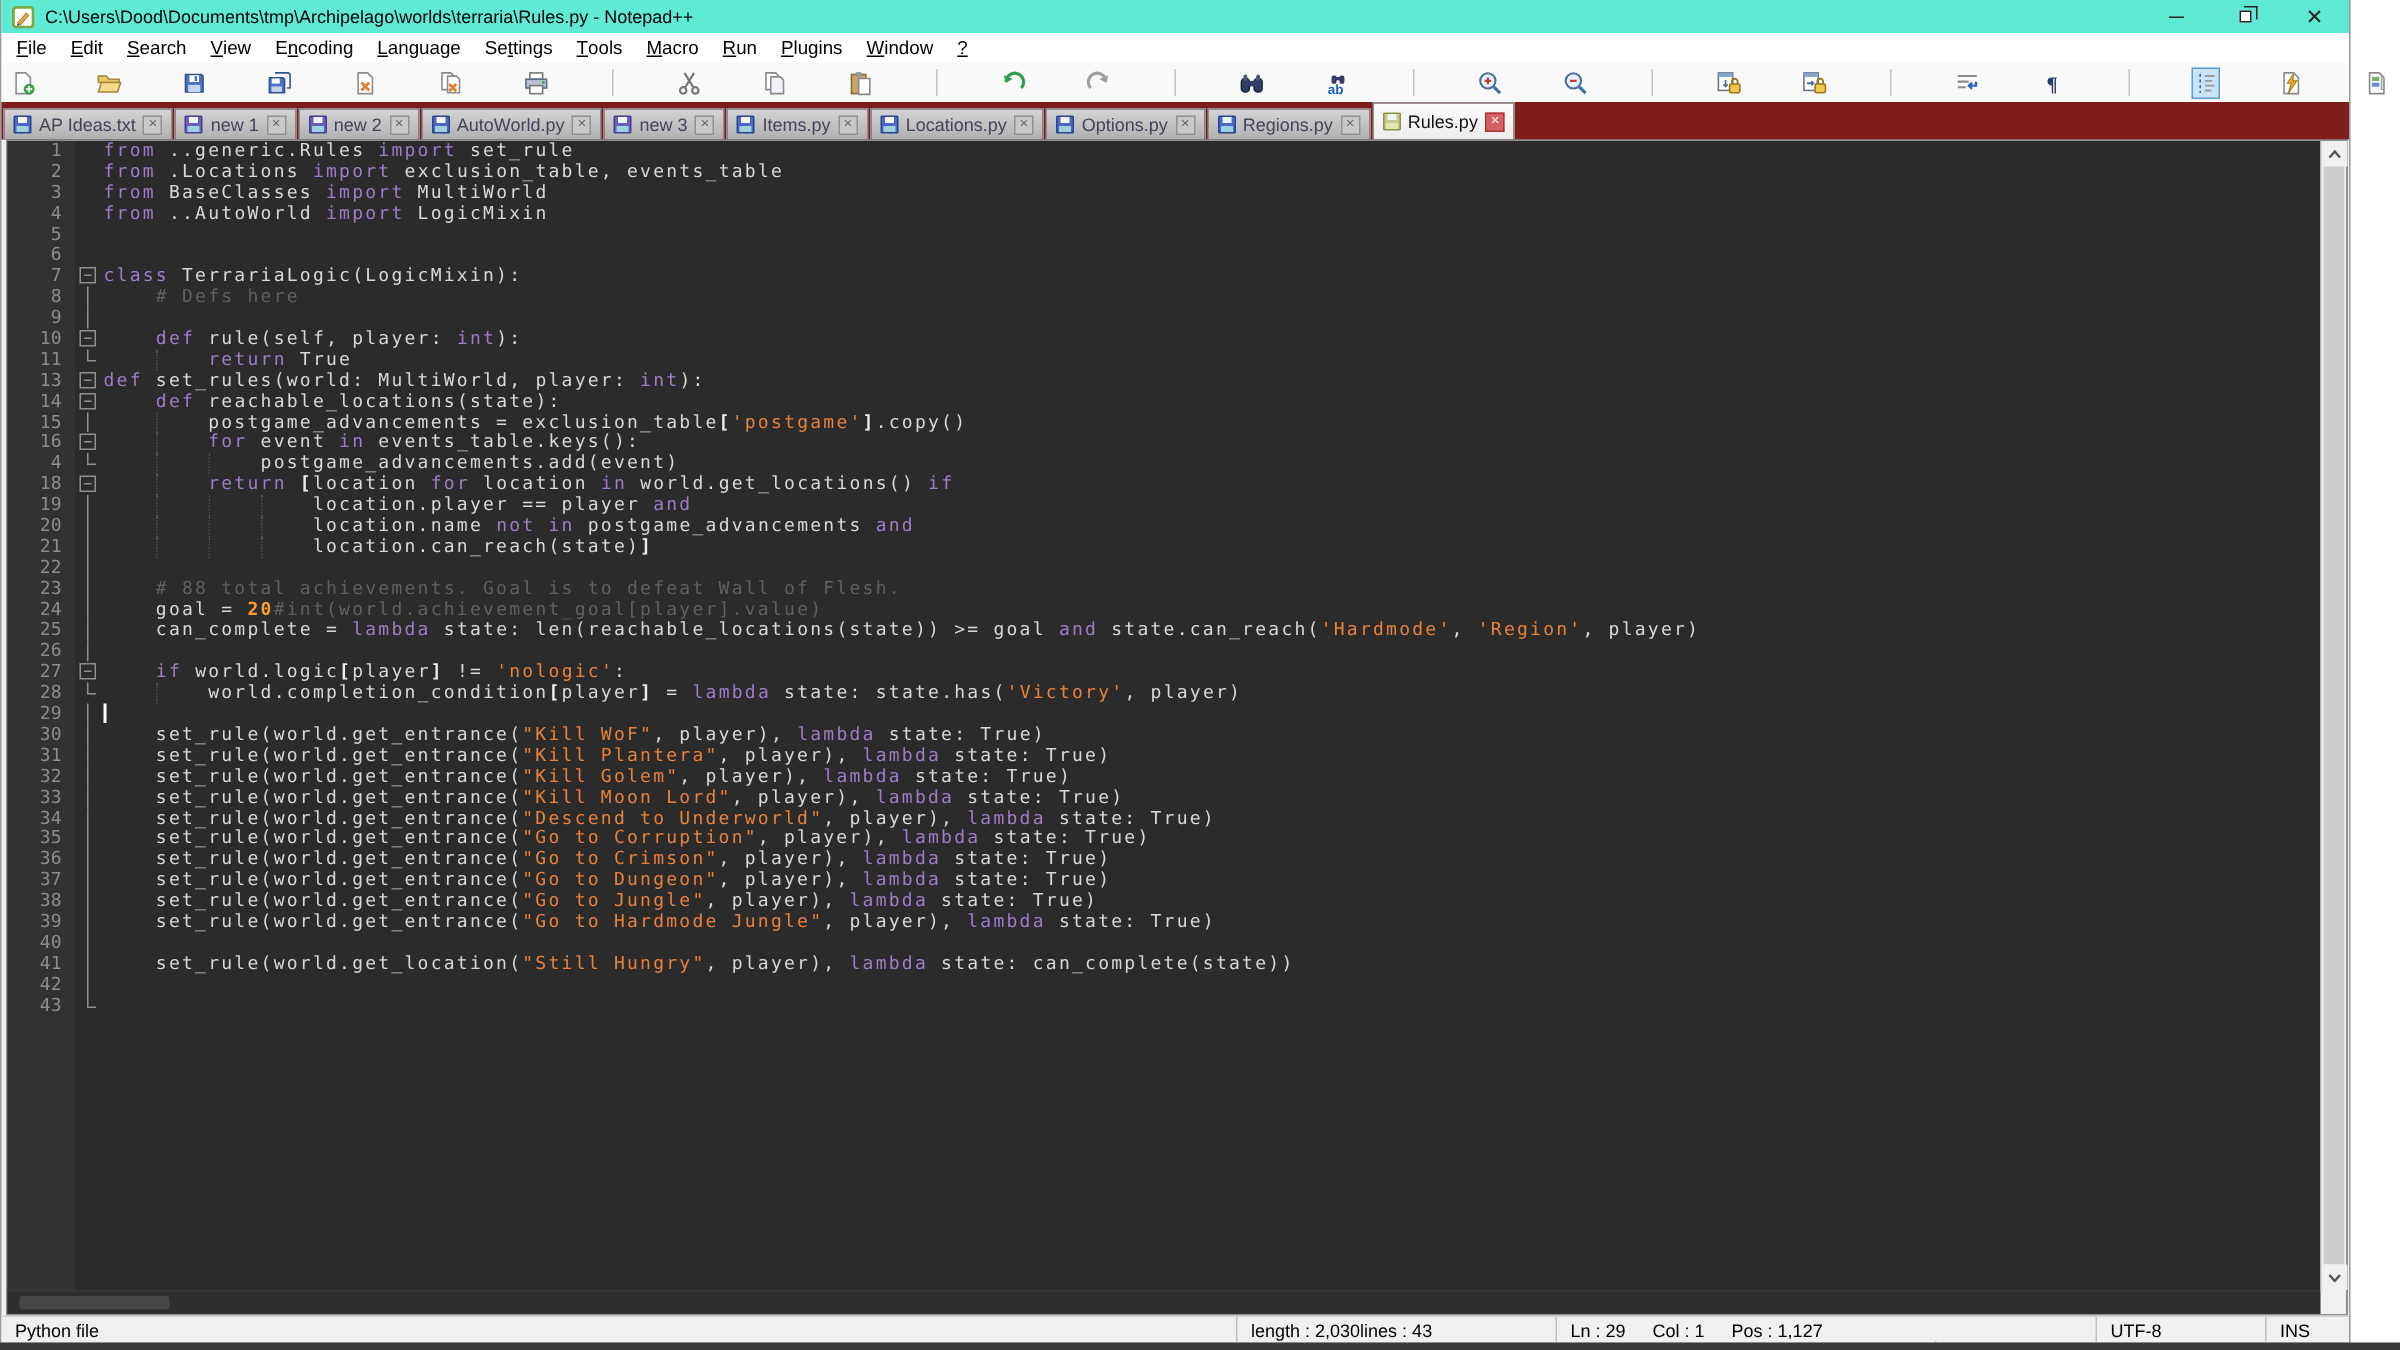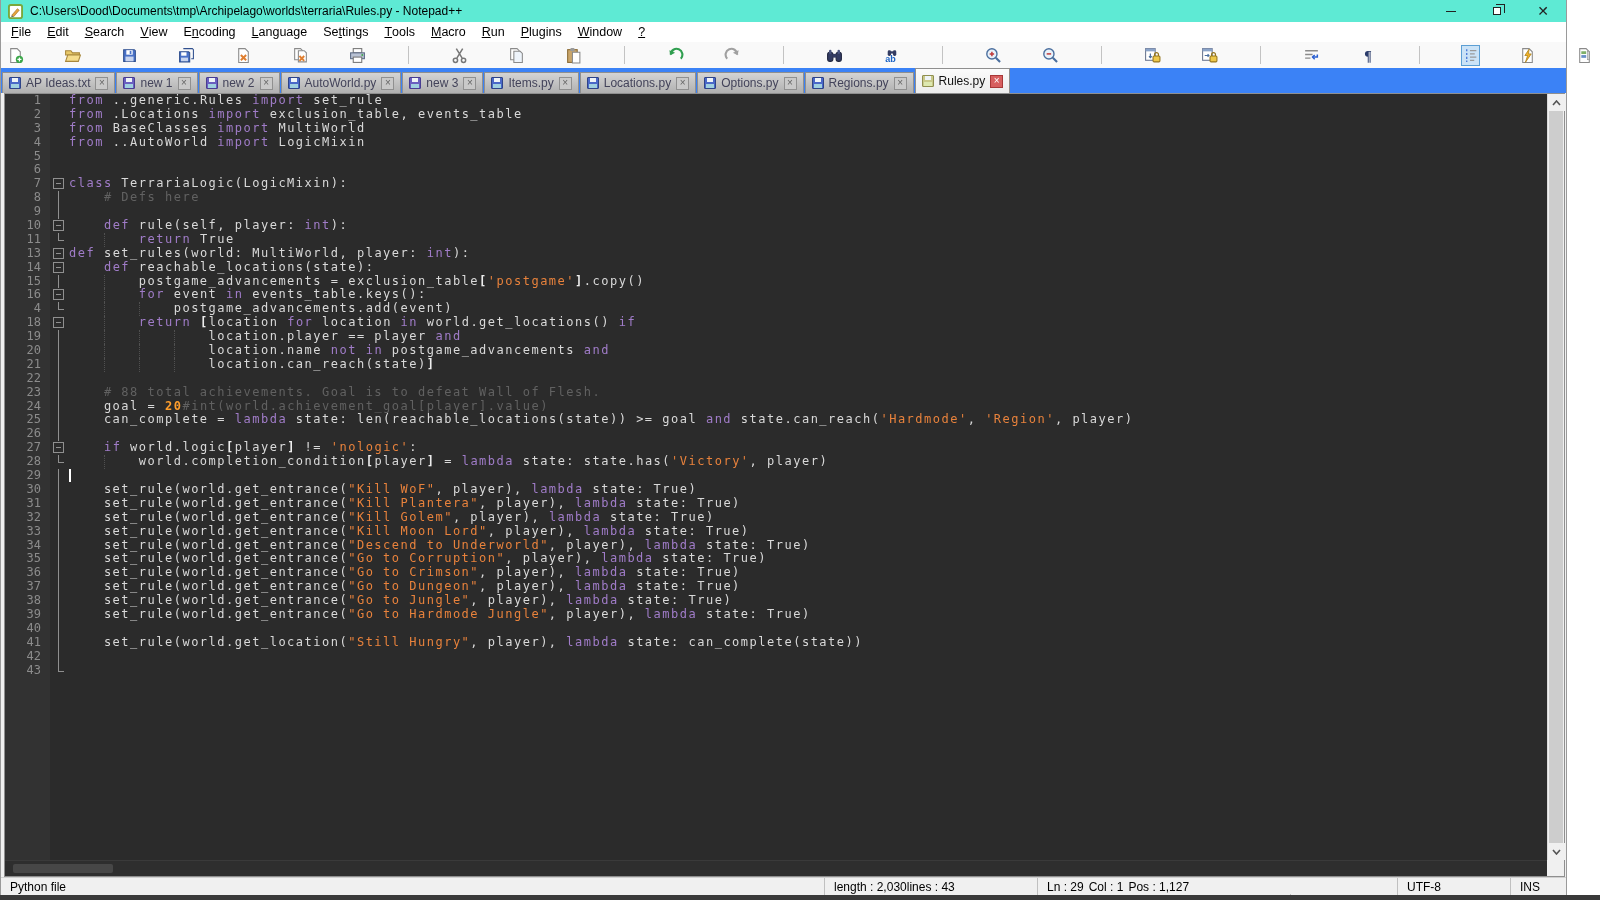--- a/index.html
+++ b/index.html
@@ -29,21 +29,21 @@
   
   .toolbar { position:absolute; left:0; top:42px; width:100%; height:26px; background:#f9f9f9;
              display:flex; align-items:center; padding-left:4px;gap:36px; }
   .tb-btn { width:21px; height:21px; margin:0 1px; border:1px solid transparent; background:transparent;
             display:flex; align-items:center; justify-content:center; }
   .tb-btn.pressed { background:#cbe3f7; border-color:#5c9fd4; }
   .tb-btn svg { display:block; }
   .tb-sep { width:1px; height:18px; background:#c3c3c3; margin:0 4px; flex:none; }
 
   
-  .tabbar { position:absolute; left:0; top:68px; width:100%; height:25px; background:#3b82f6;
+  .tabbar { position:absolute; left:0; top:68px; width:100%; height:25px; background:#7f1d1d;
             display:flex; align-items:flex-end; padding-left:1px; }
   .tab { height:21px; margin-right:1px; padding:0 6px; display:flex; align-items:center; gap:5px;
          background:linear-gradient(#d4d4d4,#b0b0b0); border:1px solid #8f8f8f; border-bottom:none;
          font-size:12px; color:#43435a; white-space:nowrap; }
   .tab.active { height:25px; background:linear-gradient(#fbfbfb,#ececec); color:#111; }
   .floppy { width:12px; height:12px; position:relative; border-radius:1px; flex:none; }
   .floppy-blue   { background:#4a68c8; border:1px solid #2e4488; }
   .floppy-violet { background:#6a5fc0; border:1px solid #483d92; }
   .floppy-olive  { background:#c9c98a; border:1px solid #8f8f50; }
   .floppy::before { content:""; position:absolute; left:2px; top:0; width:6px; height:4px; background:#eef4f8; }
@@ -86,21 +86,21 @@
   .hs-thumb { position:absolute; left:8px; width:100px; top:3px; bottom:3px; background:#474747; border-radius:2px; }
   .scroll-corner { position:absolute; right:0; bottom:0; width:17px; height:16px; background:#f0f0f0; }
 
   
   .statusbar { position:absolute; left:0; top:877px; width:100%; height:18px; background:#f0f0f0;
                border-top:1px solid #d0d0d0; display:flex; align-items:center; font-size:12px; color:#000; }
   .sb-cell { height:100%; display:flex; align-items:center; padding-left:9px; white-space:pre; }
   .sb-doctype { flex:1; }
   .sb-b { border-left:1px solid #c0c0c0; }
   .sb-len { width:213px; }
-  .sb-pos { width:253px; gap:5px; }
+  .sb-pos { width:253px; gap:18px; }
   .sb-eol { width:107px;margin-top:32px; }
   .sb-enc { width:113px; }
   .sb-ins { width:56px; }
 
   .taskbar-strip { position:absolute; left:0; top:895px; width:1600px; height:5px; background:#3a3a3a; }
 </style>
 </head>
 <body>
 
 <div class="window">

